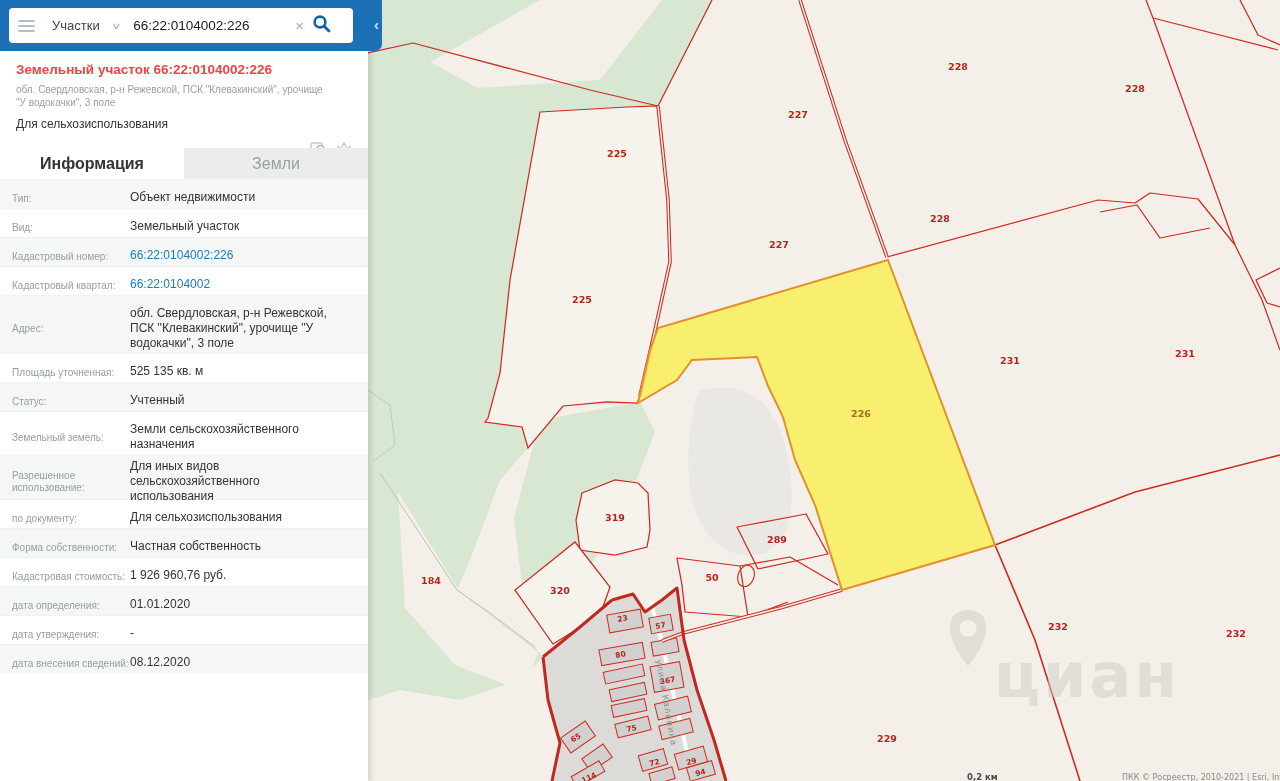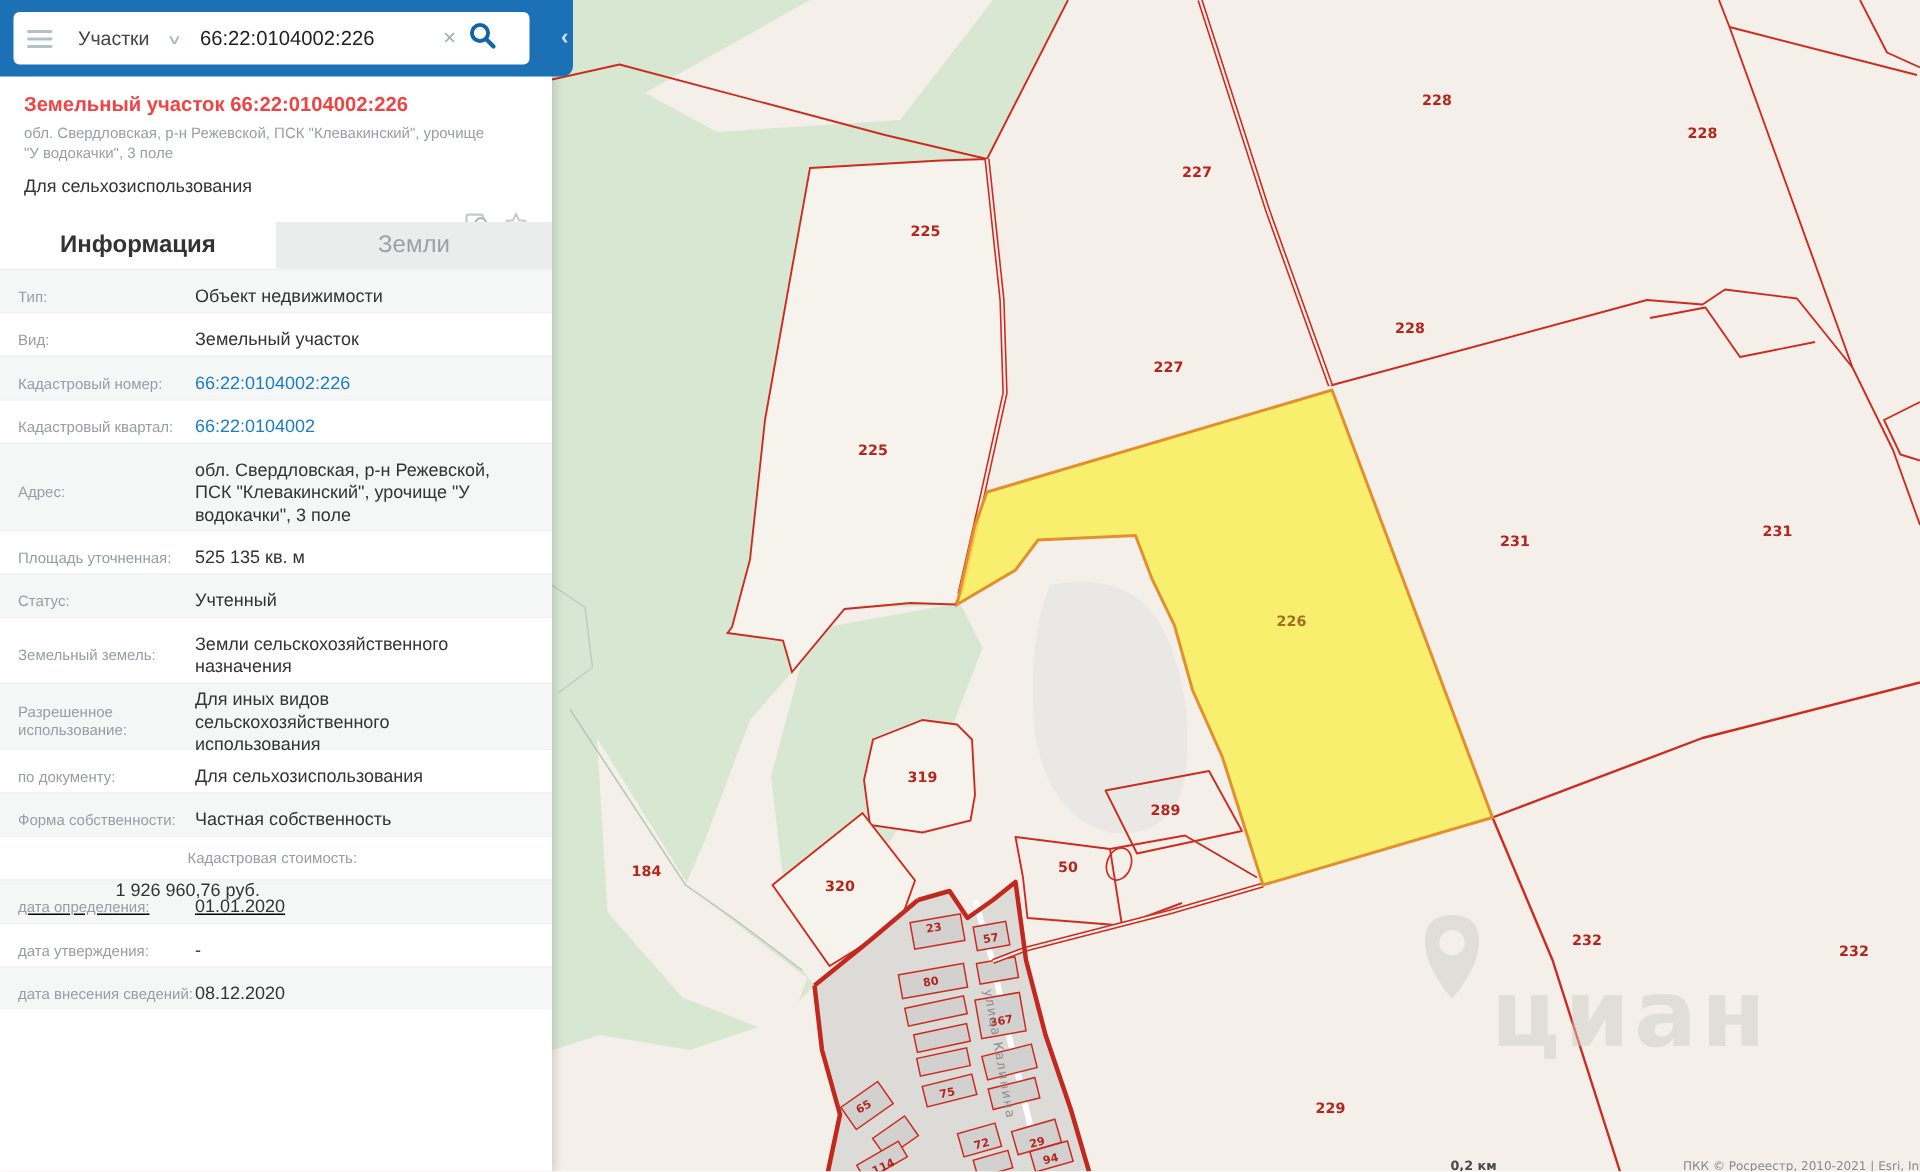--- a/index.html
+++ b/index.html
@@ -236,25 +236,25 @@
           <div class="val">Для иных видов сельскохозяйственного использования</div>
         </div>
         <div class="irow" style="height: 29px; background: rgb(255, 255, 255);">
           <div class="lab">по документу:</div>
           <div class="val">Для сельхозиспользования</div>
         </div>
         <div class="irow" style="height: 29px; background: rgb(245, 247, 247);">
           <div class="lab">Форма собственности:</div>
           <div class="val">Частная собственность</div>
         </div>
-        <div class="irow" style="height: 29px; background: rgb(255, 255, 255); flex-direction: column;">
+        <div class="irow" style="height: 29px; background: rgb(255, 255, 255);">
           <div class="lab">Кадастровая стоимость:</div>
           <div class="val">1 926 960,76 руб.</div>
         </div>
-        <div class="irow" style="height: 29px; background: rgb(245, 247, 247); text-decoration: underline;">
+        <div class="irow" style="height: 29px; background: rgb(245, 247, 247);">
           <div class="lab">дата определения:</div>
           <div class="val">01.01.2020</div>
         </div>
         <div class="irow" style="height: 29px; background: rgb(255, 255, 255);">
           <div class="lab">дата утверждения:</div>
           <div class="val">-</div>
         </div>
         <div class="irow" style="height: 29px; background: rgb(245, 247, 247);">
           <div class="lab">дата внесения сведений:</div>
           <div class="val">08.12.2020</div>

